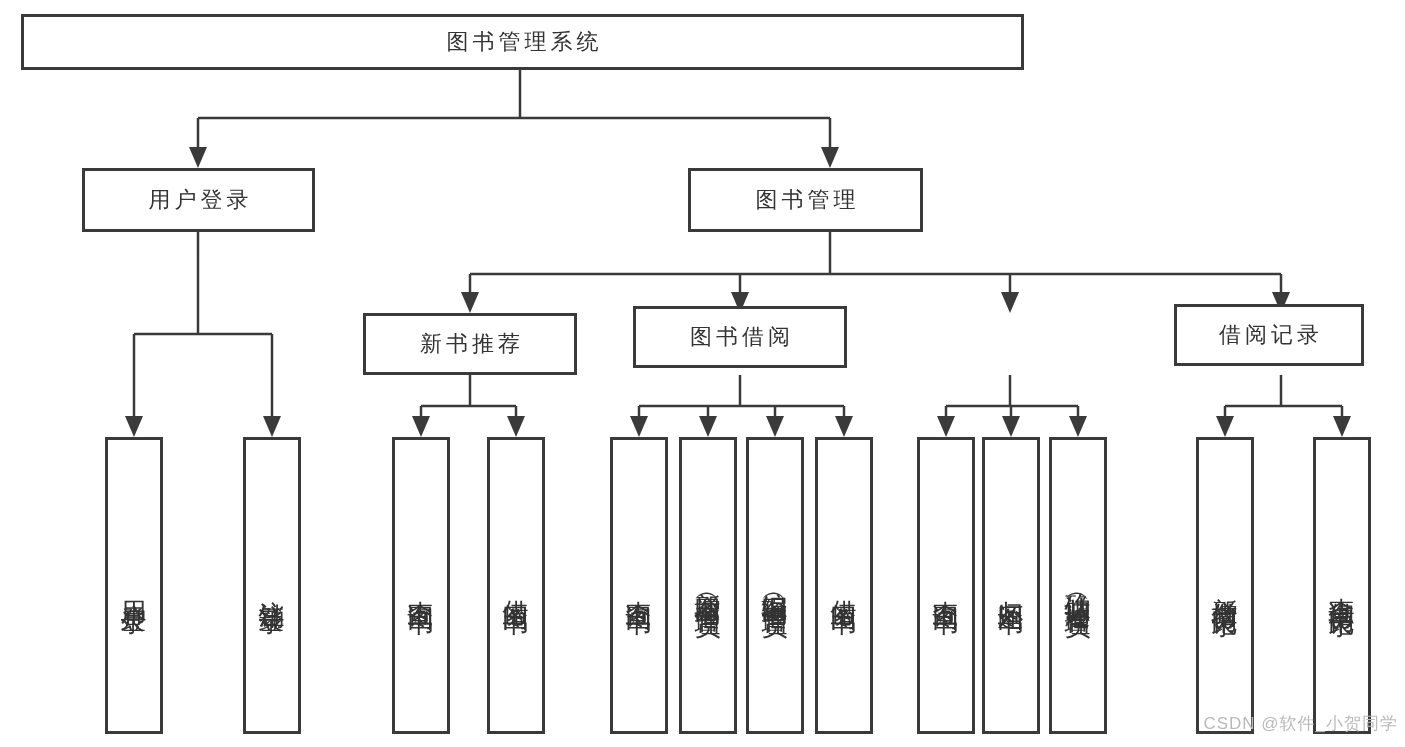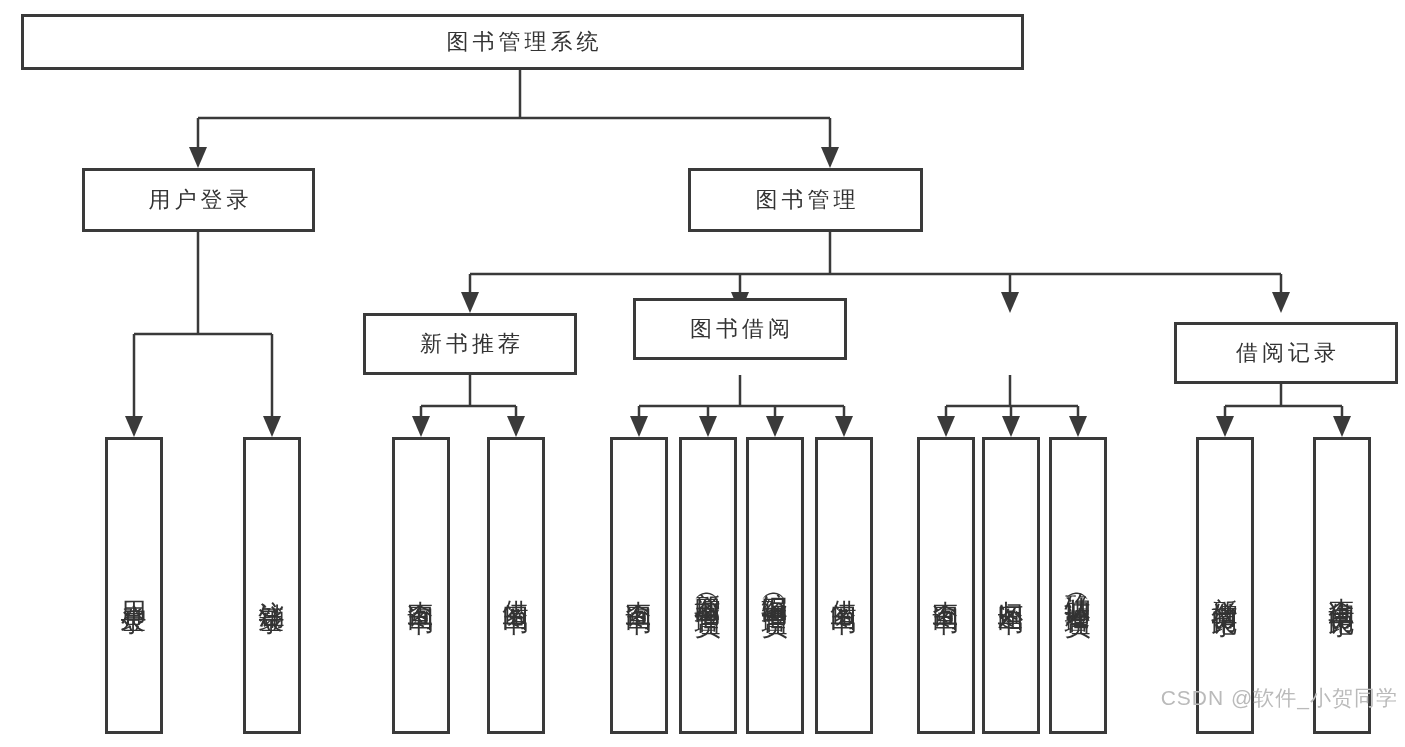--- a/index.html
+++ b/index.html
@@ -50,22 +50,22 @@
     text-orientation:mixed;
     font-size:26px;
     line-height:1;
     letter-spacing:3px;
     color:var(--text);
     white-space:nowrap;
   }
   .watermark{
     position:absolute;
     right:7px;
-    top:684px;
-    font-size:21px;
+    top:712px;
+    font-size:17px;
     letter-spacing:1px;
     color:var(--watermark);
     z-index:3;
     white-space:nowrap;
   }
 </style>
 </head>
 <body>
 
 <div class="canvas">
@@ -143,24 +143,24 @@
   <div class="box h" style="left:82px;top:168px;width:233px;height:64px">
     <span>用户登录</span>
   </div>
   <div class="box h" style="left:688px;top:168px;width:235px;height:64px">
     <span>图书管理</span>
   </div>
 
   <div class="box h" style="left:363px;top:313px;width:214px;height:62px">
     <span>新书推荐</span>
   </div>
-  <div class="box h" style="left:633px;top:298px;width:214px;height:62px">
+  <div class="box h" style="left:633px;top:306px;width:214px;height:62px">
     <span>图书借阅</span>
   </div>
-  <div class="box h" style="left:1174px;top:322px;width:224px;height:62px">
+  <div class="box h" style="left:1174px;top:304px;width:190px;height:62px">
     <span>借阅记录</span>
   </div>
 
   <div class="box v" style="left:105px;top:437px;width:58px;height:297px">
     <span>用户登录</span>
   </div>
   <div class="box v" style="left:243px;top:437px;width:58px;height:297px">
     <span>注销登录</span>
   </div>
 

